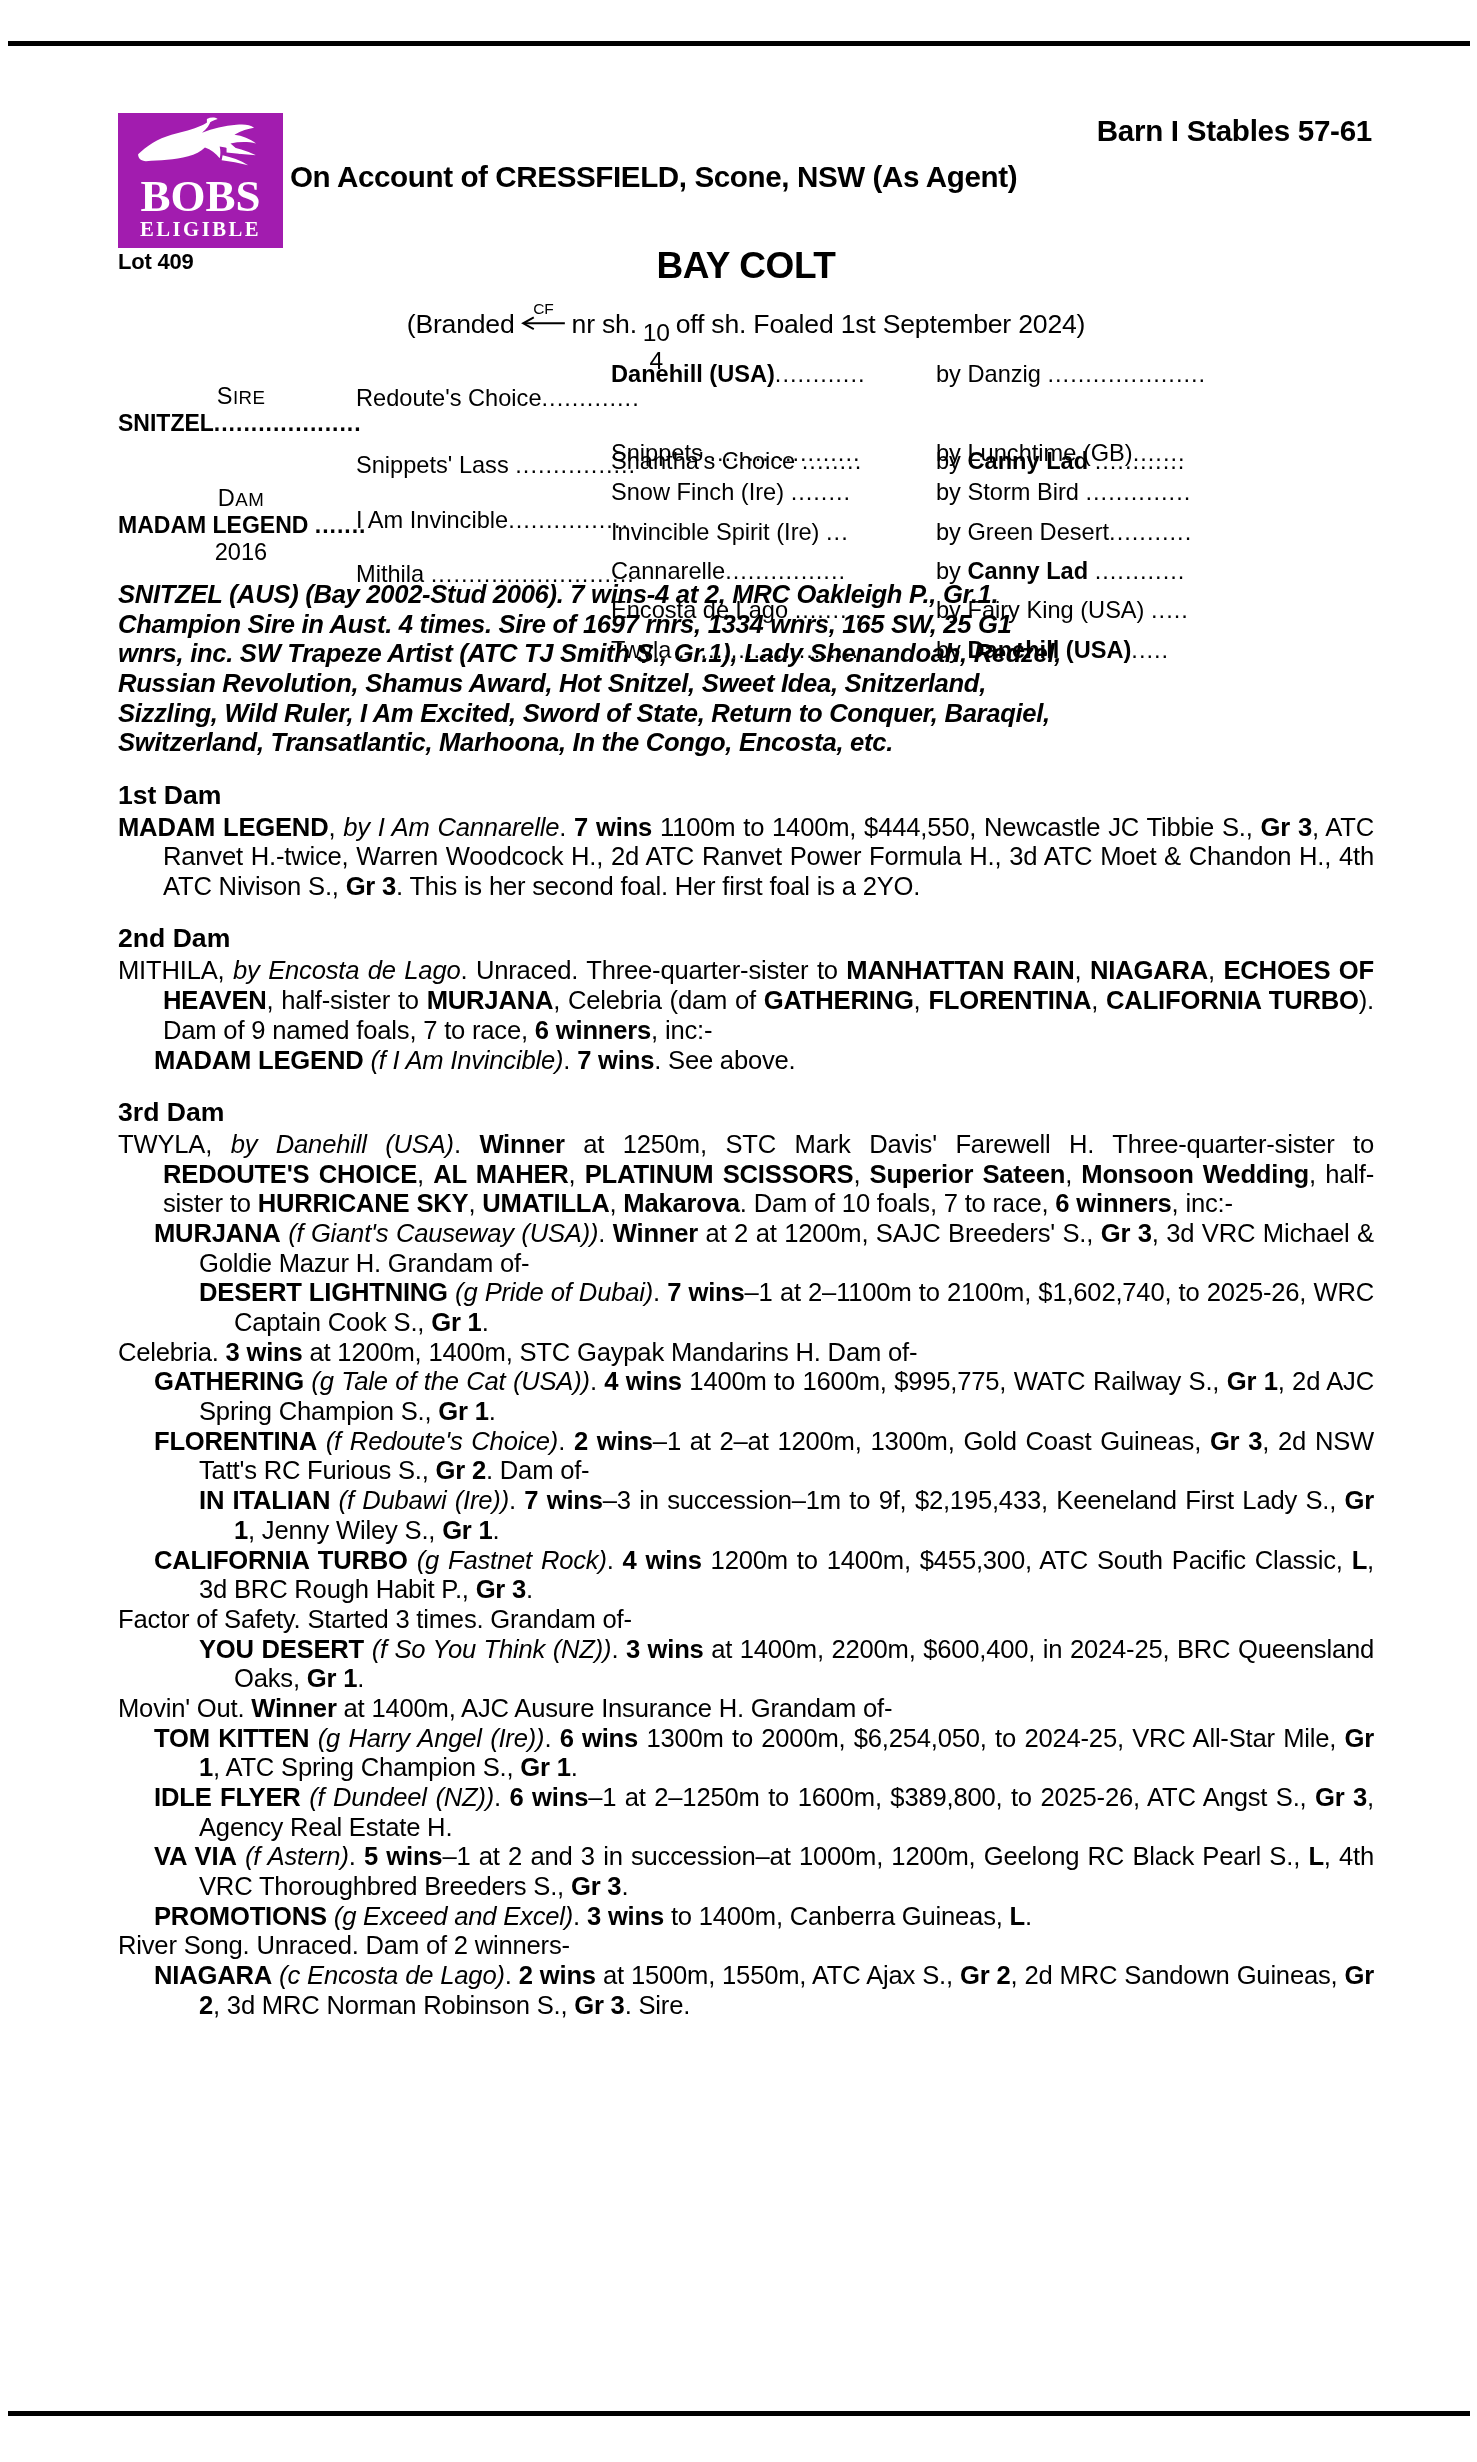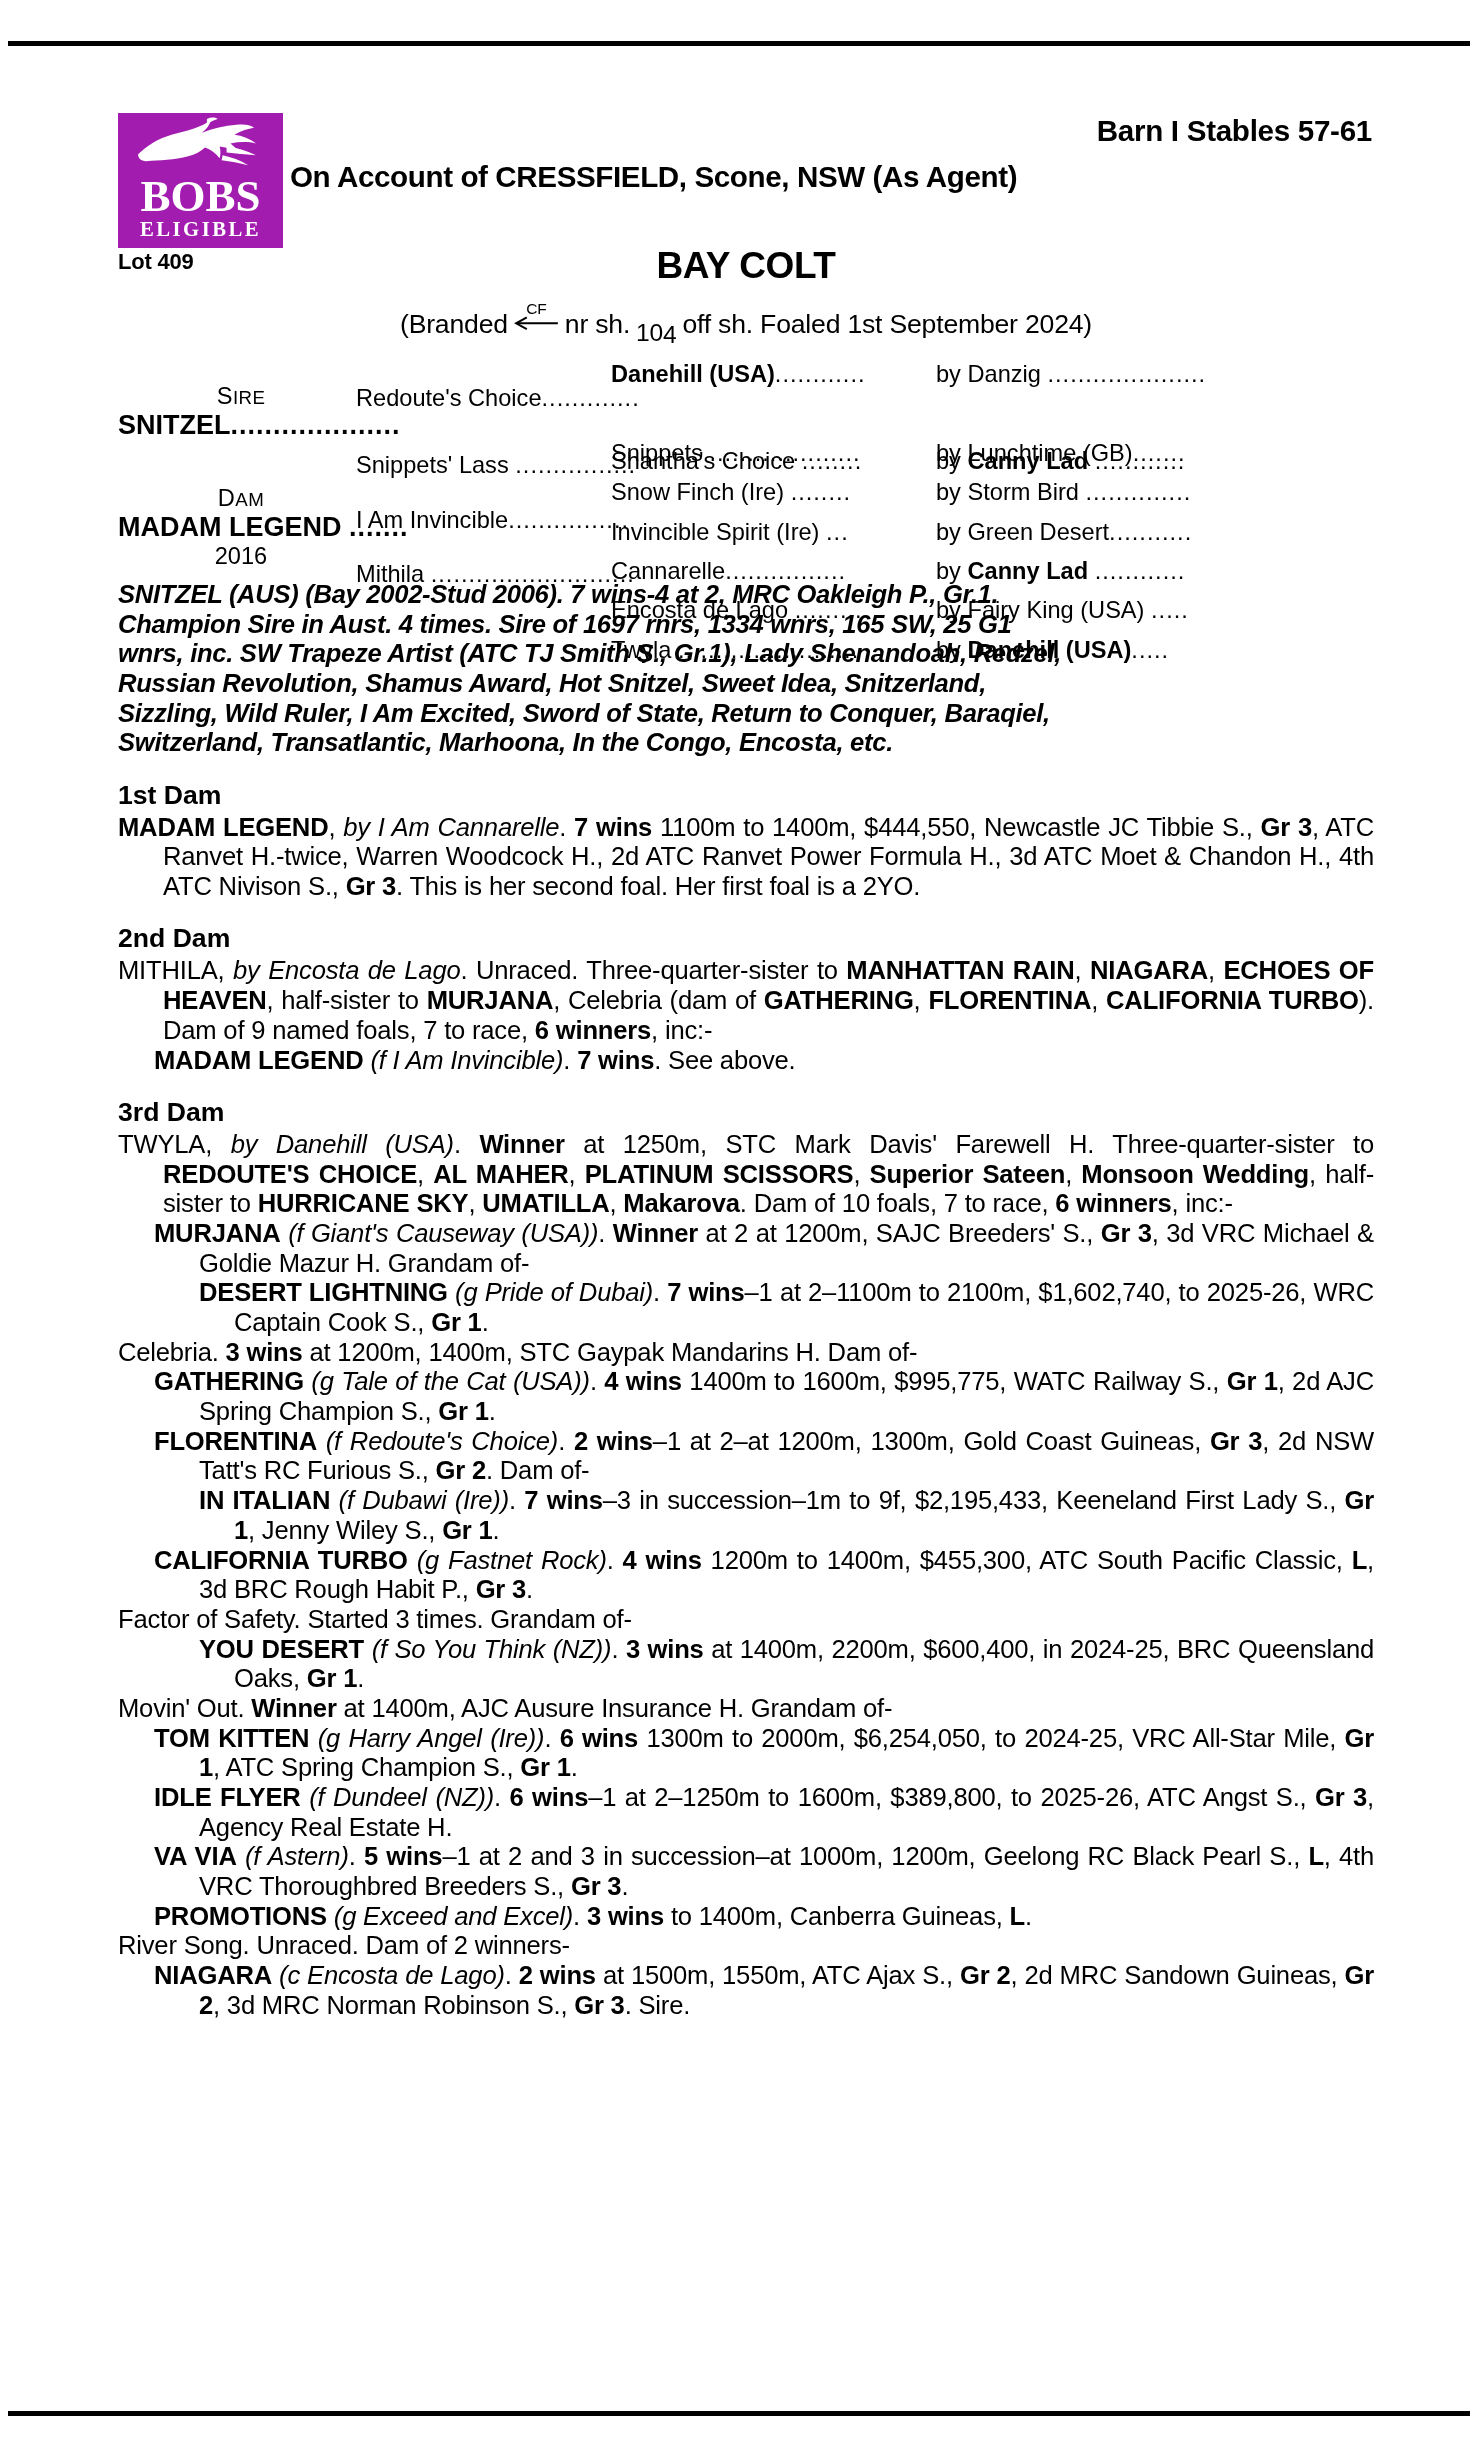--- a/index.html
+++ b/index.html
@@ -130,21 +130,21 @@
     display: inline-block;
     position: relative;
     width: 51px;
     height: 33px;
     vertical-align: -5.9px;
     margin: 0 3px;
   }
   .brand-sym svg { position: absolute; left: 0; top: 0; }
   .stack {
     display: inline-flex;
-    flex-direction: row;
+    flex-direction: column;
     align-items: center;
     font-size: 24.6px;
     line-height: 1.0;
     vertical-align: middle;
     margin: 0 5.9px;
     position: relative;
     top: 7.9px;
   }
   .stack .num-top { margin-bottom: 2px; }
   .stack .num-bot { margin-top: 2px; }
@@ -177,21 +177,21 @@
     width: 438px;
   }
   .smallcaps {
     font-size: 18.7px;
     letter-spacing: 0.4px;
   }
   .smallcaps .cap { font-size: 23.6px; }
   .ped .lbl { text-align: center; }
   .ped .nm {
     font-weight: 700;
-    font-size: 27px;
+    font-size: 23px;
     white-space: nowrap;
   }
   .ped .yr { text-align: center; font-size: 23.6px; }
   .sire-grp { position: absolute; top: 25.6px; left: 0; width: 246px; }
   .dam-grp  { position: absolute; top: 128px; left: 0; width: 246px; }
   .g2-1 { position: absolute; top: 27.6px;  left: 0; white-space: nowrap; }
   .g2-2 { position: absolute; top: 95px;  left: 0; white-space: nowrap; }
   .g2-3 { position: absolute; top: 150px; left: 0; white-space: nowrap; }
   .g2-4 { position: absolute; top: 204px; left: 0; white-space: nowrap; }
   .g3 { position: absolute; left: 0; white-space: nowrap; }

